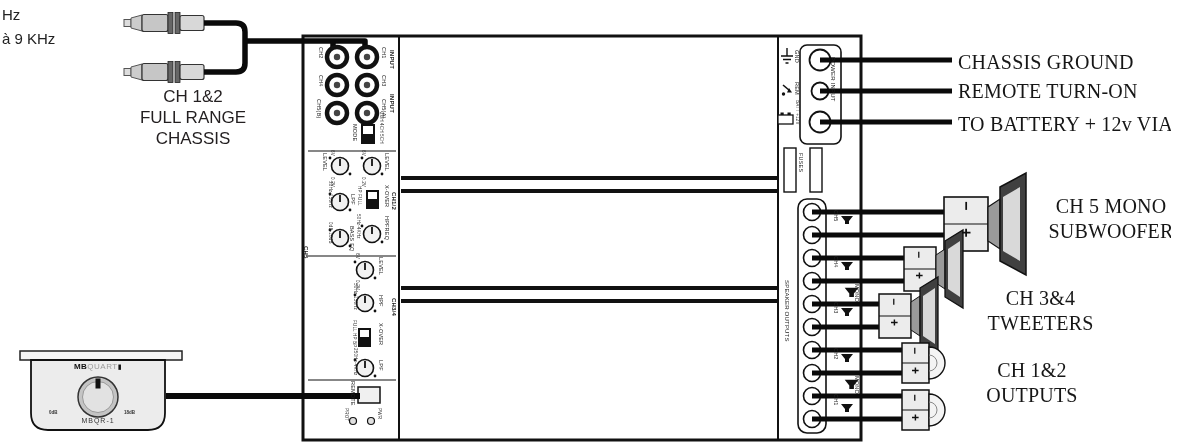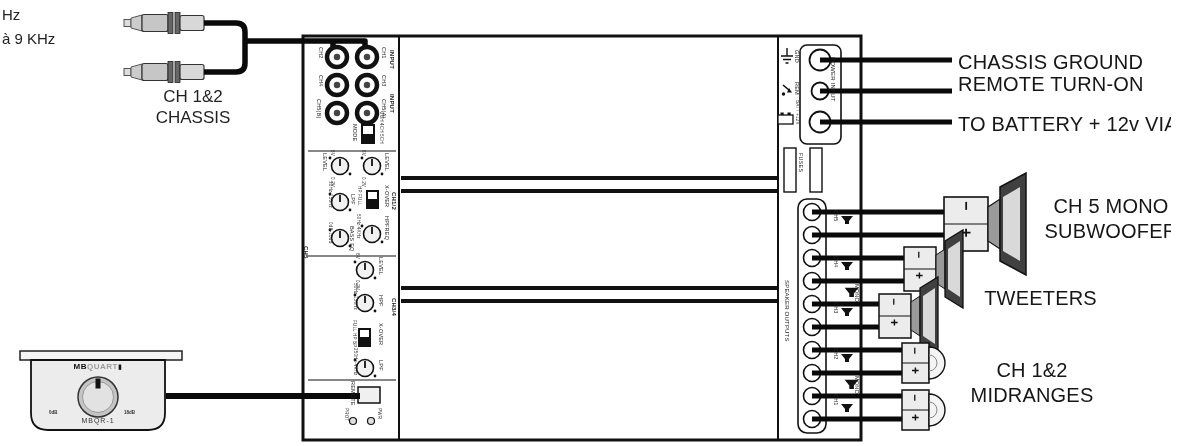--- a/index.html
+++ b/index.html
@@ -2,33 +2,33 @@
 <html><head>
 <meta charset="utf-8">
 <style>
   html,body{margin:0;padding:0;background:#fff;}
   .canvas{position:relative;width:1171px;height:446px;background:#fff;overflow:hidden;
           font-family:"Liberation Sans",sans-serif;color:#1c1c1c;border-radius:8px;}
   svg{position:absolute;left:0;top:0;}
   .frag{position:absolute;font-size:15px;color:#222;white-space:nowrap;}
   .inputs-label{position:absolute;left:114px;top:86px;width:158px;text-align:center;
                 font-size:17px;line-height:21px;color:#231f20;}
-  .lbl{position:absolute;font-size:20px;line-height:25px;letter-spacing:.2px;color:#161616;white-space:nowrap;}
+  .lbl{position:absolute;font-size:20px;line-height:25px;letter-spacing:.2px;color:#161616;white-space:nowrap;font-family:Liberation Serif, serif;}
   .ctr{text-align:center;}
   .rl{position:absolute;writing-mode:vertical-rl;font-size:5.5px;line-height:6px;color:#222;
       white-space:nowrap;letter-spacing:.2px;}
   .rl.xs{font-size:4.5px;line-height:5px;color:#333;}
   .rl.b{font-weight:bold;font-size:6px;}
   .rl.md{font-size:6px;}
   .pm{position:absolute;writing-mode:vertical-rl;font-weight:bold;color:#111;font-size:12px;line-height:12px;}
   .pm.big{font-size:16px;line-height:16px;}
   .brand{position:absolute;left:58px;top:362px;width:80px;text-align:center;font-size:8px;
          letter-spacing:.5px;white-space:nowrap;}
   .brand .mb{font-weight:bold;color:#111;}
-  .brand .qt{color:#9a9a9a;font-weight:bold;}
+  .brand .qt{color:#9a9a9a;font-weight:normal;}
   .brand .blk{color:#111;font-size:7px;}
   .model{position:absolute;left:66px;top:417px;width:64px;text-align:center;font-size:7px;
          letter-spacing:1px;color:#333;}
   .dial{position:absolute;font-size:4.5px;color:#333;font-weight:bold;}
 </style>
 </head>
 <body>
 
 <div class="canvas">
 
@@ -292,20 +292,21 @@
         <rect x="95.5" y="378.5" width="5" height="10" fill="#111"></rect>
       </g>
     </g>
   </svg>
 
   <div class="frag" style="left:2px;top:6px;">Hz</div>
   <div class="frag" style="left:2px;top:30px;">à 9 KHz</div>
 
   <div class="inputs-label">
     <div>CH 1&amp;2</div>
+    <div>FULL RANGE</div>
     <div>CHASSIS</div>
   </div>
 
   <div class="rl" style="left:318px;top:47px;">CH2</div>
   <div class="rl" style="left:318px;top:75px;">CH4</div>
   <div class="rl" style="left:316px;top:99px;">CH5(B)</div>
   <div class="rl" style="left:381px;top:47px;">CH1</div>
   <div class="rl" style="left:381px;top:75px;">CH3</div>
   <div class="rl" style="left:381px;top:99px;">CH5(A)</div>
   <div class="rl b" style="left:389px;top:50px;">INPUT</div>
@@ -356,33 +357,34 @@
   <div class="rl md" style="left:784px;top:280px;">SPEAKER OUTPUTS</div>
   <div class="rl" style="left:833px;top:210px;">CH5</div>
   <div class="rl" style="left:833px;top:256px;">CH4</div>
   <div class="rl" style="left:833px;top:302px;">CH3</div>
   <div class="rl" style="left:833px;top:348px;">CH2</div>
   <div class="rl" style="left:833px;top:394px;">CH1</div>
   <div class="rl" style="left:854px;top:284px;">MONO</div>
   <div class="rl" style="left:854px;top:376px;">MONO</div>
 
   <div class="lbl" style="left:958px;top:50px;">CHASSIS GROUND</div>
-  <div class="lbl" style="left:958px;top:72px;text-align:center;">REMOTE TURN-ON</div>
+  <div class="lbl" style="left:958px;top:79px;text-align:center;">REMOTE TURN-ON</div>
   <div class="lbl" style="left:958px;top:112px;">TO BATTERY + 12v VIA FUSE</div>
 
   <div class="lbl ctr" style="left:1032px;top:194px;width:158px;">
     <div>CH 5 MONO</div>
     <div>SUBWOOFER</div>
   </div>
   <div class="lbl ctr" style="left:948px;top:286px;width:185px;">
+    <div>CH 3&amp;4</div>
     <div>TWEETERS</div>
   </div>
   <div class="lbl ctr" style="left:942px;top:358px;width:180px;">
     <div>CH 1&amp;2</div>
-    <div>MIDRANGES</div>
+    <div>OUTPUTS</div>
   </div>
 
   <div class="pm big" style="left:958px;top:201px;">−</div>
   <div class="pm big" style="left:958px;top:228px;">+</div>
   <div class="pm" style="left:913px;top:251px;">−</div>
   <div class="pm" style="left:913px;top:272px;">+</div>
   <div class="pm" style="left:888px;top:298px;">−</div>
   <div class="pm" style="left:888px;top:319px;">+</div>
   <div class="pm" style="left:909px;top:347px;">−</div>
   <div class="pm" style="left:909px;top:367px;">+</div>

